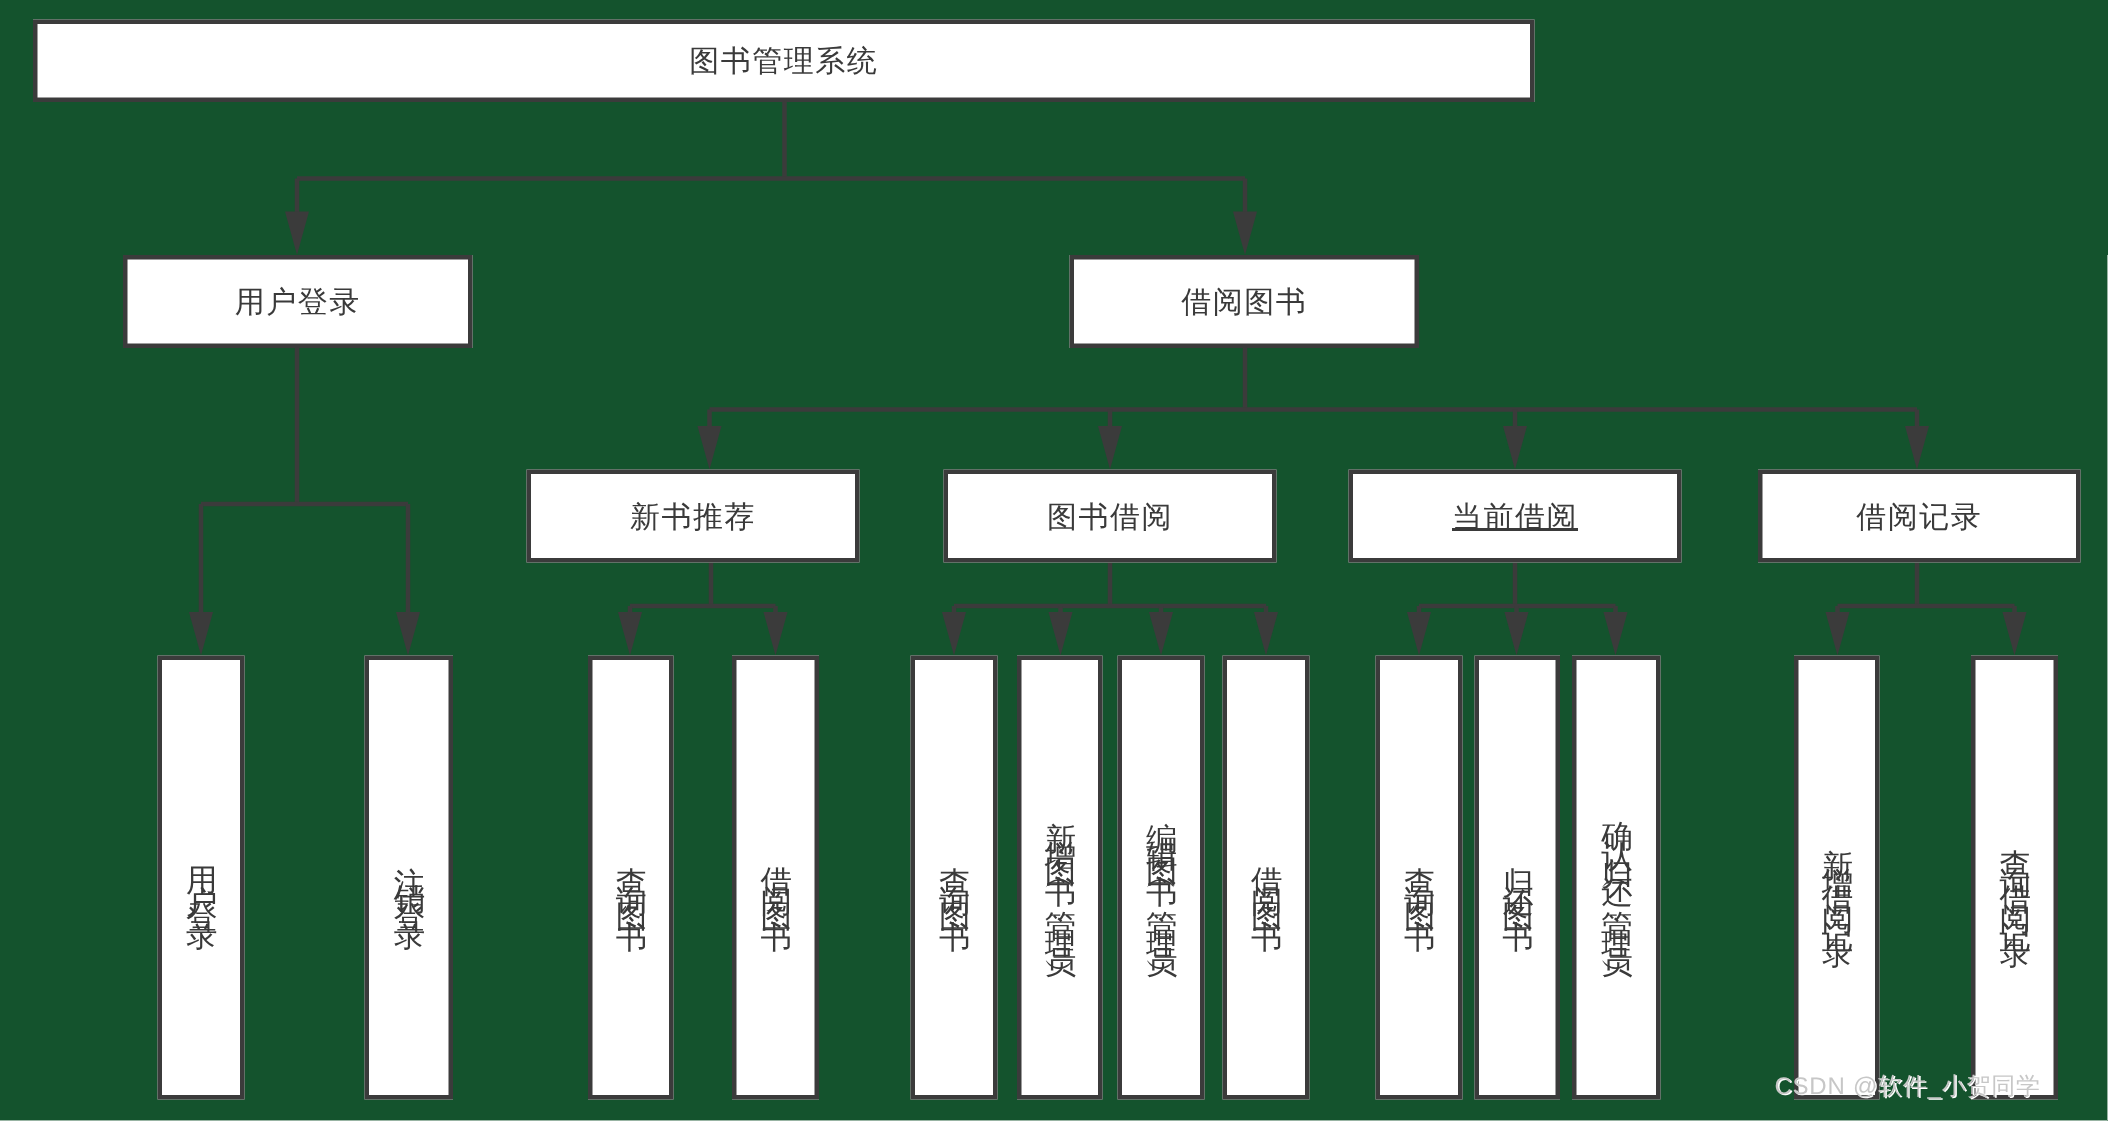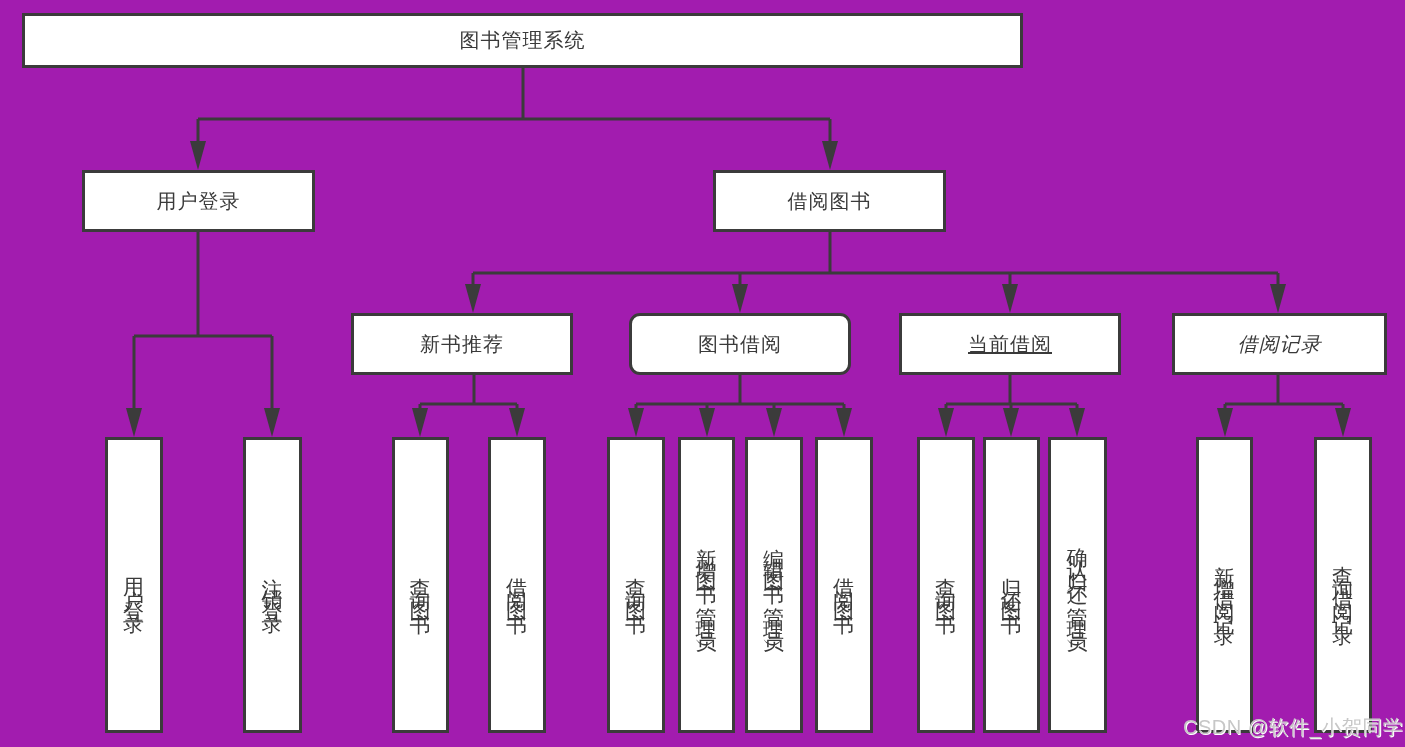--- a/index.html
+++ b/index.html
@@ -1,19 +1,19 @@
 <!DOCTYPE html>
 <html><head>
 <meta charset="utf-8">
 <style>
   html,body{margin:0;padding:0;background:#ffffff;}
   #stage{
     position:relative;
     width:1405px;height:747px;
-    background:#a21caf;
+    background:#14532d;
     font-family:"Liberation Sans","DejaVu Sans",sans-serif;
     overflow:hidden;
   }
   #wires{position:absolute;left:0;top:0;width:1405px;height:747px;}
   .node{
     position:absolute;
     box-sizing:border-box;
     background:#ffffff;
     border:3px solid #3b3b3b;
     display:flex;align-items:center;justify-content:center;
@@ -28,21 +28,21 @@
     writing-mode:vertical-rl;
     text-orientation:mixed;
     font-size:21px;
     line-height:1;
     letter-spacing:12px;
     white-space:normal;
   }
   #watermark{
     position:absolute;
     left:1183px;top:714px;
-    font-size:20px;
+    font-size:16px;
     color:#c7c7c7;
     text-shadow:1px 1px 0 #ffffff;
     letter-spacing:0.5px;
     white-space:nowrap;
     text-align:right;
   }
 </style>
 </head>
 <body>
 
@@ -110,27 +110,27 @@
   <div class="node" style="left:82px;top:170px;width:233px;height:62px;">
     <span class="lbl">用户登录</span>
   </div>
   <div class="node" style="left:713px;top:170px;width:233px;height:62px;">
     <span class="lbl">借阅图书</span>
   </div>
 
   <div class="node" style="left:351px;top:313px;width:222px;height:62px;">
     <span class="lbl">新书推荐</span>
   </div>
-  <div class="node" style="left:629px;top:313px;width:222px;height:62px;border-radius:11px;">
+  <div class="node" style="left:629px;top:313px;width:222px;height:62px;">
     <span class="lbl">图书借阅</span>
   </div>
   <div class="node" style="left:899px;top:313px;width:222px;height:62px;text-decoration:underline;">
     <span class="lbl">当前借阅</span>
   </div>
-  <div class="node" style="left:1172px;top:313px;width:215px;height:62px;font-style:italic;">
+  <div class="node" style="left:1172px;top:313px;width:215px;height:62px;">
     <span class="lbl">借阅记录</span>
   </div>
 
   <div class="node vert" style="left:105px;top:437px;width:58px;height:296px;">
     <span class="lbl">用户登录</span>
   </div>
   <div class="node vert" style="left:243px;top:437px;width:59px;height:296px;">
     <span class="lbl">注销登录</span>
   </div>
 

